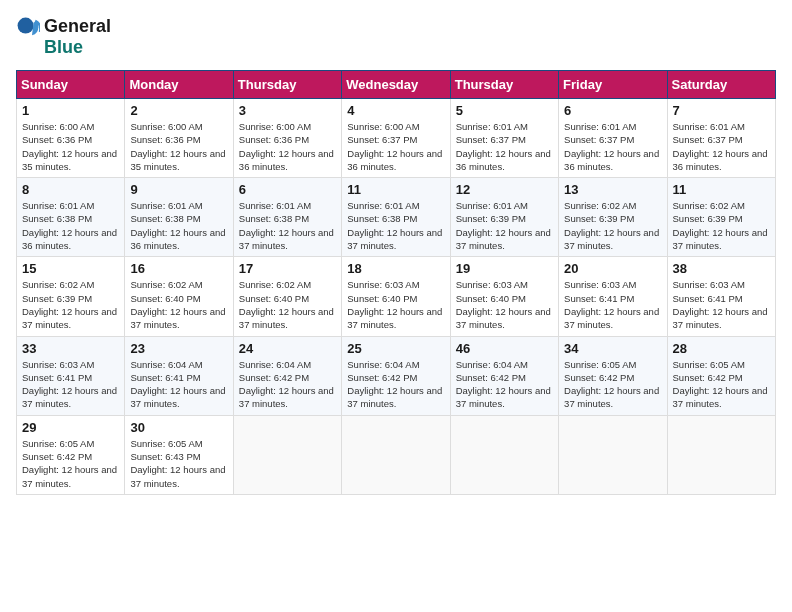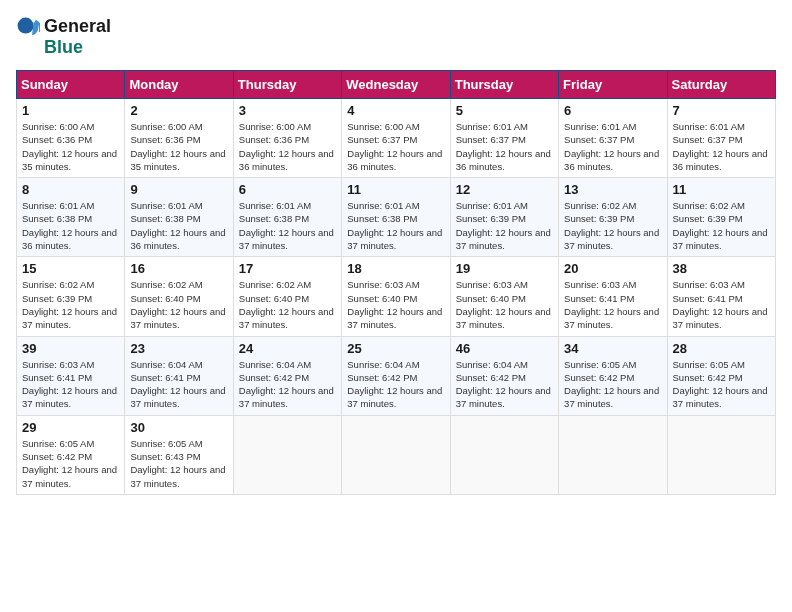--- a/index.html
+++ b/index.html
@@ -292,21 +292,21 @@
         <span class="day-number">38</span>
         <div class="day-detail">
           Sunrise: 6:03 AM<br>
           Sunset: 6:41 PM<br>
           Daylight: 12 hours and 37 minutes.
         </div>
       </td>
       </tr>
       <tr>
         <td>
-        <span class="day-number">39</span>
+        <span class="day-number">33</span>
         <div class="day-detail">
           Sunrise: 6:03 AM<br>
           Sunset: 6:41 PM<br>
           Daylight: 12 hours and 37 minutes.
         </div>
       </td>
         <td>
         <span class="day-number">23</span>
         <div class="day-detail">
           Sunrise: 6:04 AM<br>

